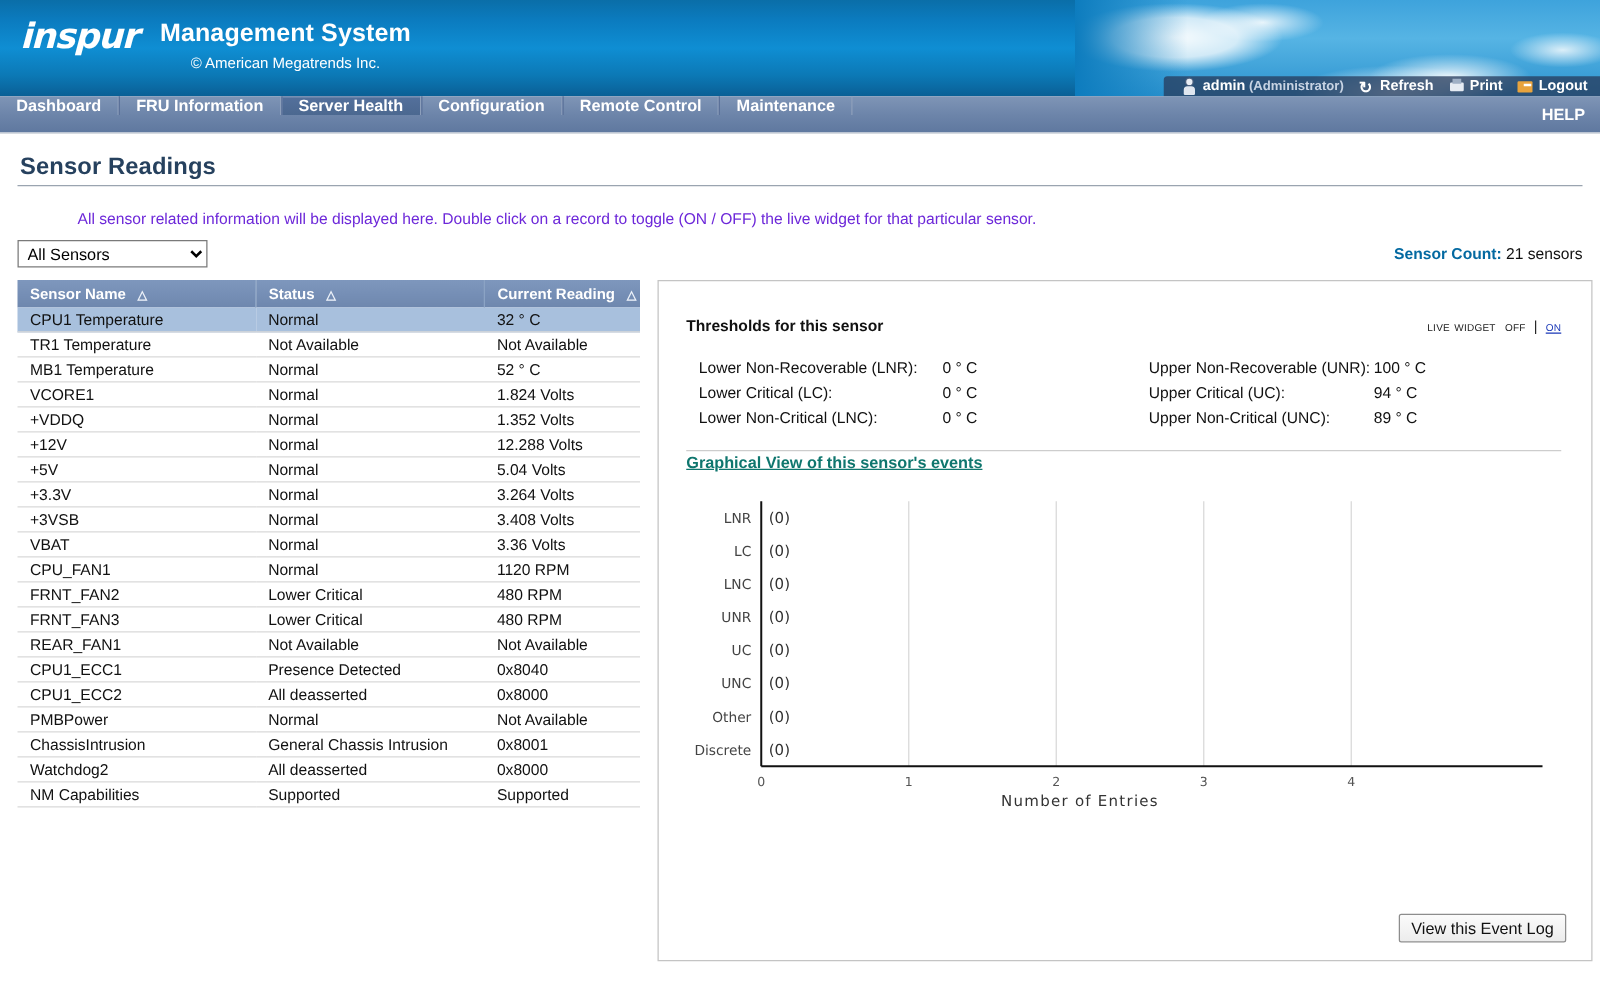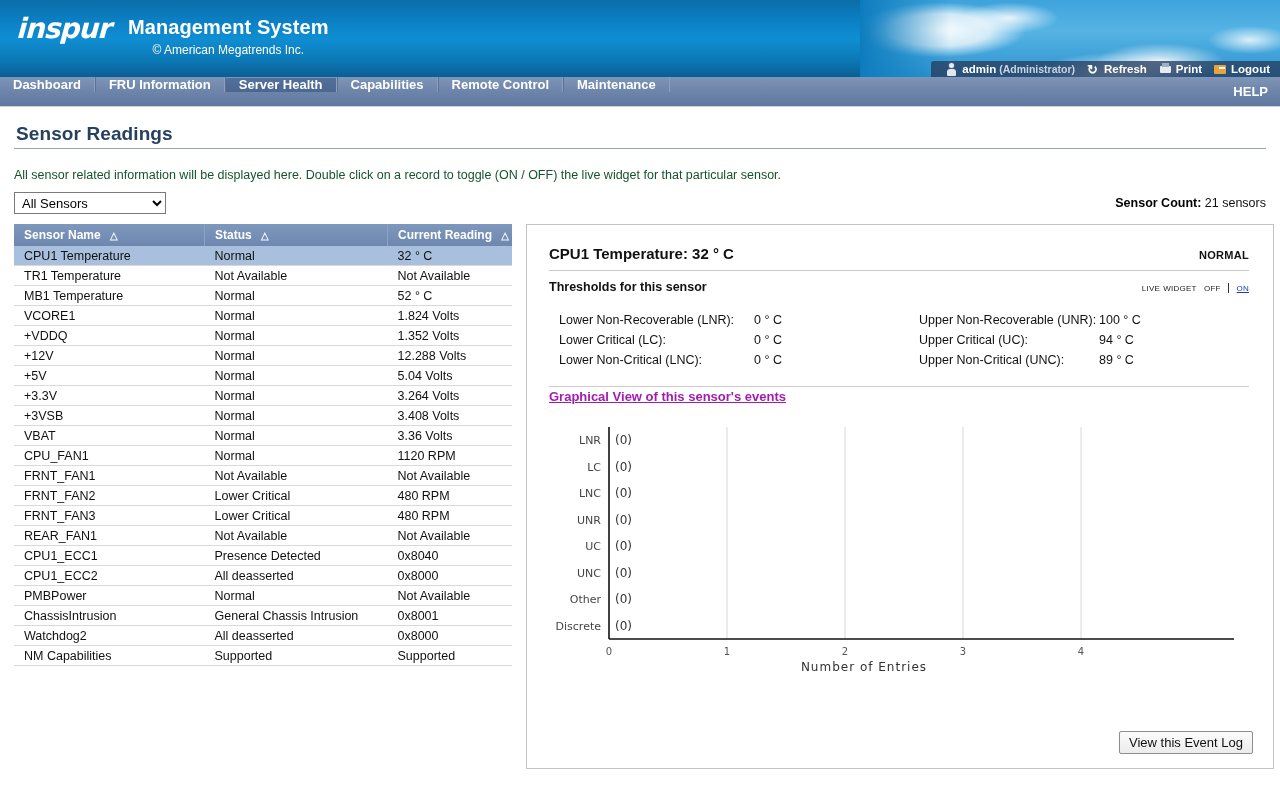--- a/index.html
+++ b/index.html
@@ -208,22 +208,23 @@
     color: #26415e;
     margin: 16px 0 0 2px;
     letter-spacing: 0.1px;
   }
   .title-rule {
     border-bottom: 1px solid #9aa4b0;
     margin-top: 3px;
   }
   .page-desc {
     font-size: 12.5px;
-    color: #14532d;
+    color: #6d28d9;
     margin-top: 19px;
+    margin-left: 48px;
   }
 
   .controls-row {
     display: flex;
     align-items: center;
     justify-content: space-between;
     margin-top: 10px;
   }
   .sensor-select {
     width: 152px;
@@ -232,21 +233,21 @@
     font-family: "Liberation Sans", sans-serif;
     border: 1px solid #7a7a7a;
     background: #ffffff;
     color: #000;
     padding-left: 3px;
   }
   .sensor-count {
     font-size: 12.5px;
     color: #111;
   }
-  .sensor-count b { color: #000000; }
+  .sensor-count b { color: #0369a1; }
 
   
   .main {
     display: flex;
     margin-top: 10px;
     gap: 0;
   }
 
   
   .table-col { width: 498px; flex: 0 0 498px; }
@@ -361,21 +362,21 @@
   }
   .thresh-row .tr-key { width: 195px; color: #111; }
   .thresh-block.right .tr-key { width: 180px; }
   .thresh-row .tr-val { color: #111; }
 
   .graph-link {
     display: inline-block;
     margin-top: 1px;
     font-size: 13px;
     font-weight: bold;
-    color: #a21caf;
+    color: #0f766e;
     text-decoration: underline;
     cursor: pointer;
   }
 
   
   .chart-wrap {
     margin-top: 14px;
     position: relative;
     height: 275px;
   }
@@ -431,21 +432,21 @@
       <span>Logout</span>
     </div>
   </div>
 </div>
 
 <div class="navwrap">
   <div class="nav">
     <div class="nav-item">Dashboard</div>
     <div class="nav-item">FRU Information</div>
     <div class="nav-item active">Server Health</div>
-    <div class="nav-item">Capabilities</div>
+    <div class="nav-item">Configuration</div>
     <div class="nav-item">Remote Control</div>
     <div class="nav-item">Maintenance</div>
   </div>
   <div class="nav-help">HELP</div>
 </div>
 
 <div class="page">
 
   <div class="page-title">Sensor Readings</div>
   <div class="title-rule"></div>
@@ -532,25 +533,20 @@
               <td class="col-name">VBAT</td>
               <td class="col-stat">Normal</td>
               <td class="col-read">3.36 Volts</td>
             </tr>
             <tr>
               <td class="col-name">CPU_FAN1</td>
               <td class="col-stat">Normal</td>
               <td class="col-read">1120 RPM</td>
             </tr>
             <tr>
-              <td class="col-name">FRNT_FAN1</td>
-              <td class="col-stat">Not Available</td>
-              <td class="col-read">Not Available</td>
-            </tr>
-            <tr>
               <td class="col-name">FRNT_FAN2</td>
               <td class="col-stat">Lower Critical</td>
               <td class="col-read">480 RPM</td>
             </tr>
             <tr>
               <td class="col-name">FRNT_FAN3</td>
               <td class="col-stat">Lower Critical</td>
               <td class="col-read">480 RPM</td>
             </tr>
             <tr>
@@ -587,24 +583,20 @@
               <td class="col-name">NM Capabilities</td>
               <td class="col-stat">Supported</td>
               <td class="col-read">Supported</td>
             </tr>
           </tbody>
       </table>
     </div>
 
     <div class="detail-col">
 
-      <div class="detail-head">
-        <div class="detail-title">CPU1 Temperature: 32 ° C</div>
-        <div class="detail-status">Normal</div>
-      </div>
 
       <div class="thresh-head">
         <div class="thresh-label">Thresholds for this sensor</div>
         <div class="live-widget">
           <span>Live Widget</span>
           <span class="lw-off">Off</span>
           <span class="lw-sep">|</span>
           <span class="lw-on">On</span>
         </div>
       </div>

